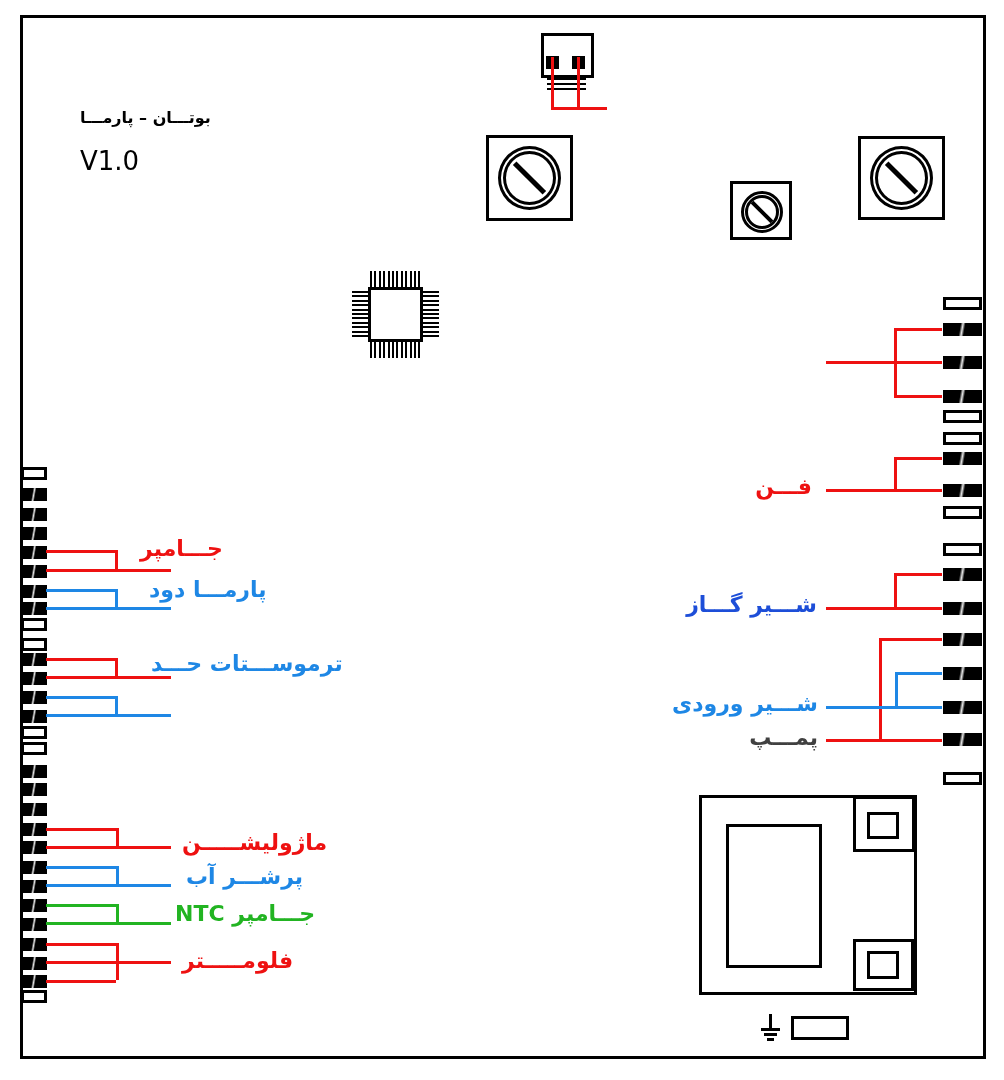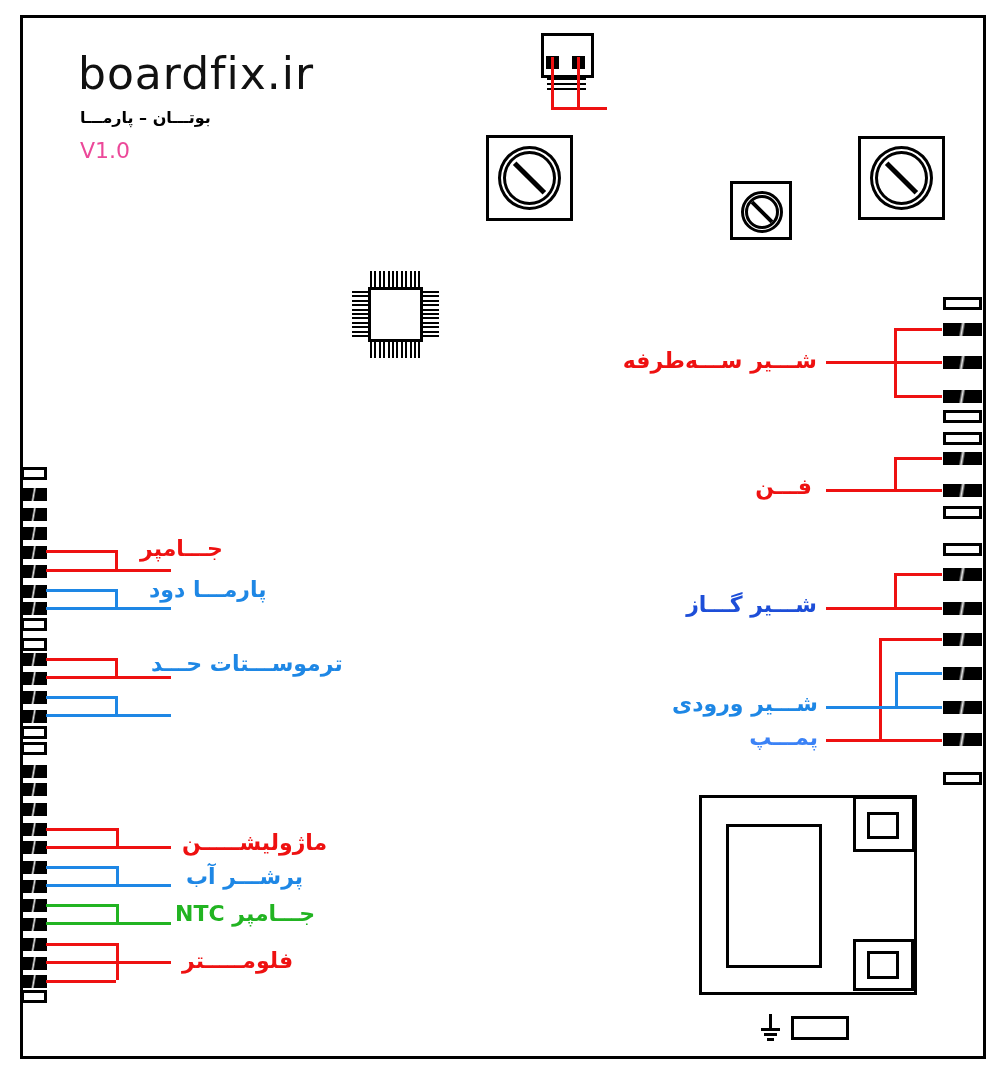--- a/index.html
+++ b/index.html
@@ -8,21 +8,21 @@
     font-family:"DejaVu Sans",sans-serif;
   }
   .abs{position:absolute;}
   #pcb-outline{
     left:20px;top:15px;width:966px;height:1044px;
     border:3px solid #000;box-sizing:border-box;background:#fff;
   }
   
   #title{left:78px;top:48px;font-size:44px;color:#111;letter-spacing:1px;}
   #subtitle{left:80px;top:108px;font-size:16px;font-weight:bold;color:#000;}
-  #version{left:80px;top:138px;font-size:22px;color:#ec4899;}
+  #version{left:80px;top:146px;font-size:26px;color:#000000;}
   
   .lbl{position:absolute;font-size:22px;font-weight:bold;white-space:nowrap;line-height:26px;}
   
   .pad{position:absolute;height:13px;box-sizing:border-box;z-index:2;}
   .pad.left{left:21px;width:26px;}
   .pad.right{left:943px;width:39px;}
   .pad.open{background:#fff;border:3px solid #000;}
   .pad.filled{
     background:#000;
     background-image:linear-gradient(100deg,transparent 43%,rgba(255,255,255,.9) 49%,transparent 55%);
@@ -48,21 +48,20 @@
   
   .gnd-bar{position:absolute;background:#000;}
 </style>
 </head>
 <body>
 
 <div id="canvas">
 
   <div id="pcb-outline" class="abs"></div>
 
-  <div id="title" class="abs">boardfix.ir</div>
   <div id="subtitle" class="abs" dir="rtl">بوتـــان – پارمـــا</div>
   <div id="version" class="abs">V1.0</div>
 
   <div id="rt-outer" class="abs"></div>
   <div class="rt-pad" style="left:546px;"></div>
   <div class="rt-pad" style="left:572px;"></div>
   <div id="rt-block" class="abs"></div>
 
   <div class="pot" style="left:486px;top:135px;width:87px;height:86px;">
     <div class="ring1" style="left:9px;top:8px;width:63px;height:64px;"></div>
@@ -192,25 +191,24 @@
   <div class="blk" style="left:867px;top:951px;width:32px;height:28px;"></div>
 
   <div>
     <div class="gnd-bar" style="left:769px;top:1014px;width:3px;height:14px;"></div>
     <div class="gnd-bar" style="left:761px;top:1028px;width:19px;height:3px;"></div>
     <div class="gnd-bar" style="left:764px;top:1033px;width:13px;height:3px;"></div>
     <div class="gnd-bar" style="left:767px;top:1038px;width:7px;height:3px;"></div>
   </div>
   <div class="blk" style="left:791px;top:1016px;width:58px;height:24px;"></div>
 
-  <div class="lbl" style="right: 187px; top: 348px; color: rgb(238, 17, 17);" dir="rtl">شـــیر ســـه‌طرفه</div>
   <div class="lbl" style="right: 192px; top: 474px; color: rgb(238, 17, 17);" dir="rtl">فـــن</div>
   <div class="lbl" style="right: 187px; top: 592px; color: #1d4ed8;" dir="rtl">شـــیر گـــاز</div>
   <div class="lbl" style="right: 186px; top: 691px; color: rgb(30, 135, 229);" dir="rtl">شـــیر ورودی</div>
-  <div class="lbl" style="right: 186px; top: 725px; color: #3b82f6;" dir="rtl">پمـــپ</div>
+  <div class="lbl" style="right: 186px; top: 725px; color: #404040;" dir="rtl">پمـــپ</div>
   <div class="lbl" style="left: 140px; top: 536px; color: rgb(238, 17, 17);" dir="rtl">جـــامپر</div>
   <div class="lbl" style="left: 149px; top: 577px; color: rgb(30, 135, 229);" dir="rtl">پارمـــا دود</div>
   <div class="lbl" style="left: 151px; top: 651px; color: rgb(30, 135, 229);" dir="rtl">ترموســـتات حـــد</div>
   <div class="lbl" style="left: 182px; top: 830px; color: rgb(238, 17, 17);" dir="rtl">ماژولیشـــــن</div>
   <div class="lbl" style="left: 186px; top: 864px; color: rgb(30, 135, 229);" dir="rtl">پرشـــر آب</div>
   <div class="lbl" style="left: 175px; top: 901px; color: rgb(34, 180, 34);" dir="ltr">NTC جـــامپر</div>
   <div class="lbl" style="left: 182px; top: 948px; color: rgb(238, 17, 17);" dir="rtl">فلومـــــتر</div>
 
 </div>
 

